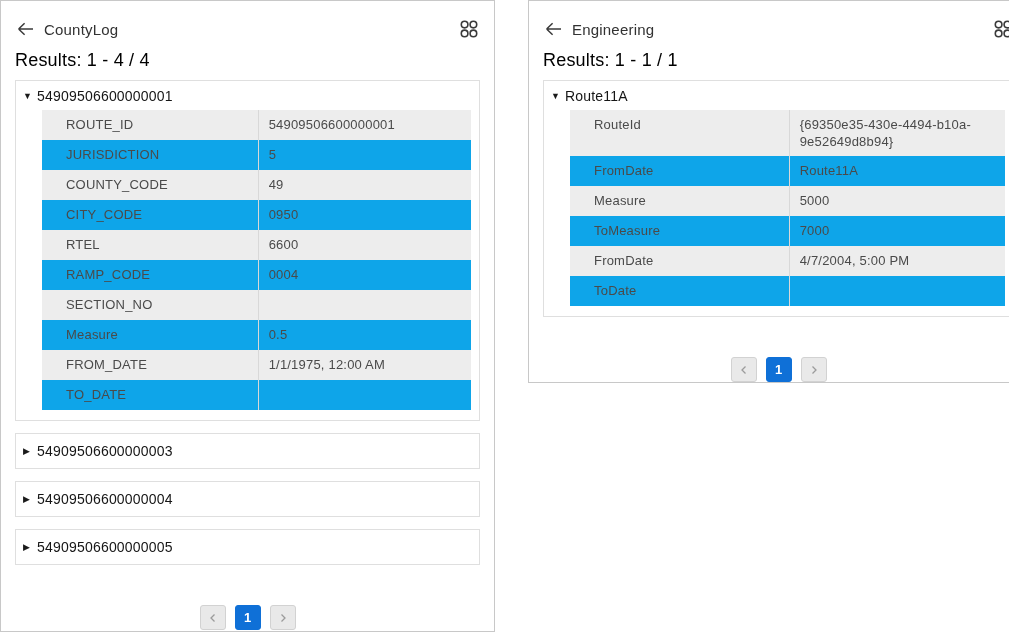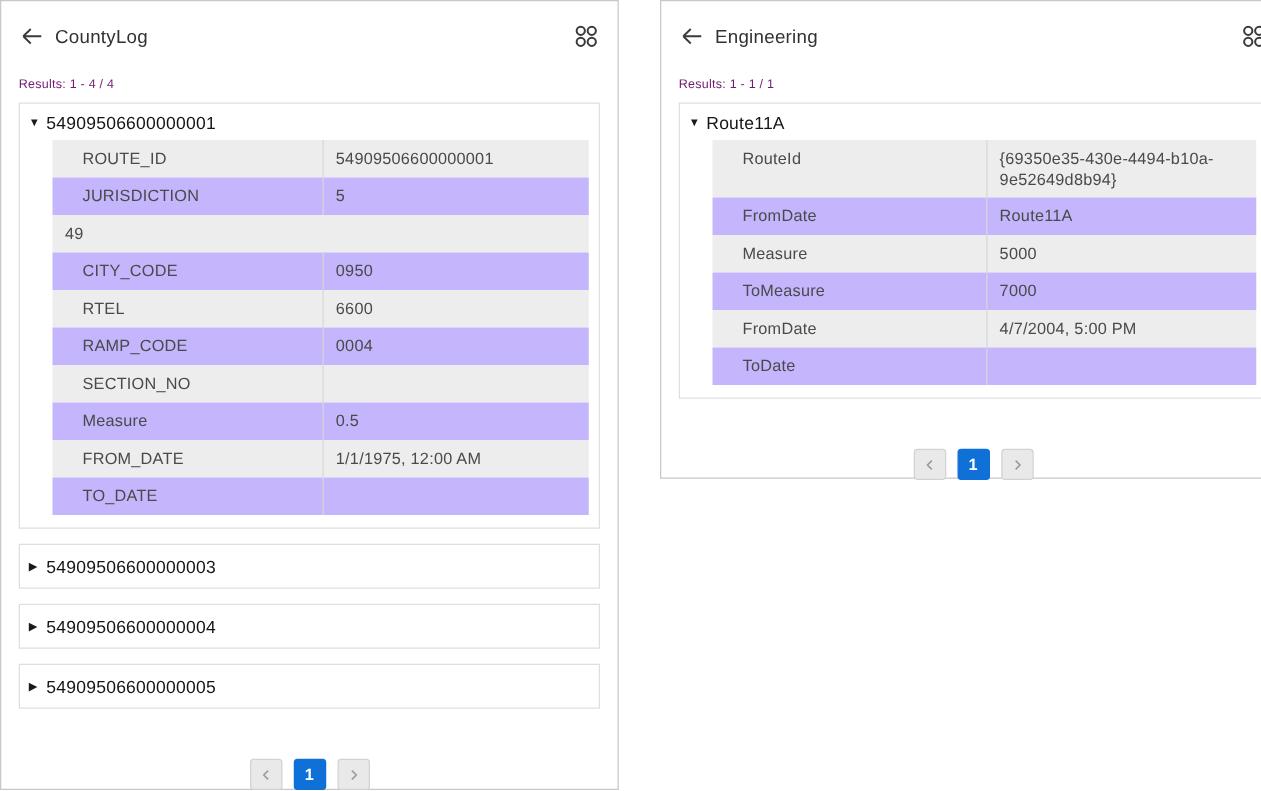--- a/index.html
+++ b/index.html
@@ -30,22 +30,22 @@
   .panel-title {
     font-size: 15px; font-weight: 400; color: #323232;
     margin-left: 9px; letter-spacing: 0.2px; text-align: right;
   }
   .grid-btn {
     margin-left: auto; background: none; border: none; cursor: pointer;
     width: 22px; height: 22px; padding: 0;
     display: flex; align-items: center; justify-content: center;
   }
   .results {
-    font-size: 10px; color: #701a75;
-    margin-top: 22px; letter-spacing: 0.2px;
+    font-size: 18px; color: #000000;
+    margin-top: 10px; letter-spacing: 0.2px;
   }
 
   .card {
     border: 1px solid #dfdfdf;
     background: #ffffff;
     margin-top: 10px;
   }
   .card.expanded { margin-top: 9px; }
   .card.collapsed + .card.collapsed { margin-top: 12px; }
   .card.collapsed { margin-top: 12px; height: 36px; display: flex; align-items: center; cursor: pointer; }
@@ -62,21 +62,21 @@
     flex: 0 0 auto;
   }
   .feature-title {
     font-size: 14px; color: #151515; margin-left: 2px;
     letter-spacing: 0.2px; line-height: 18px;
   }
 
   .ftable { margin: 0 8px 10px 26px; }
   .frow { display: flex; align-items: flex-start; min-height: 30px; }
   .frow.odd  { background: #ededed; }
-  .frow.even { background: #c4b5fd; }
+  .frow.even { background: #0ea5e9; }
   .fcell { font-size: 13px; color: #4a4a4a; line-height: 17px; padding: 6px 10px 6px 10px; letter-spacing: 0.2px; }
   .flabel { flex: 0 0 50.5%; border-right: 1px solid #d8d8d8; align-self: stretch; padding-left: 24px; }
   .fvalue { flex: 1 1 auto; word-break: break-word; }
 
   .pagination {
     display: flex; justify-content: center; align-items: center;
     gap: 9px; margin-top: 40px;
   }
   .page-btn {
     width: 26px; height: 25px; border-radius: 3px;
@@ -127,20 +127,21 @@
       <div class="ftable">
         <div class="frow odd">
           <div class="fcell flabel">ROUTE_ID</div>
           <div class="fcell fvalue">54909506600000001</div>
         </div>
         <div class="frow even">
           <div class="fcell flabel">JURISDICTION</div>
           <div class="fcell fvalue">5</div>
         </div>
         <div class="frow odd">
+          <div class="fcell flabel">COUNTY_CODE</div>
           <div class="fcell fvalue">49</div>
         </div>
         <div class="frow even">
           <div class="fcell flabel">CITY_CODE</div>
           <div class="fcell fvalue">0950</div>
         </div>
         <div class="frow odd">
           <div class="fcell flabel">RTEL</div>
           <div class="fcell fvalue">6600</div>
         </div>

